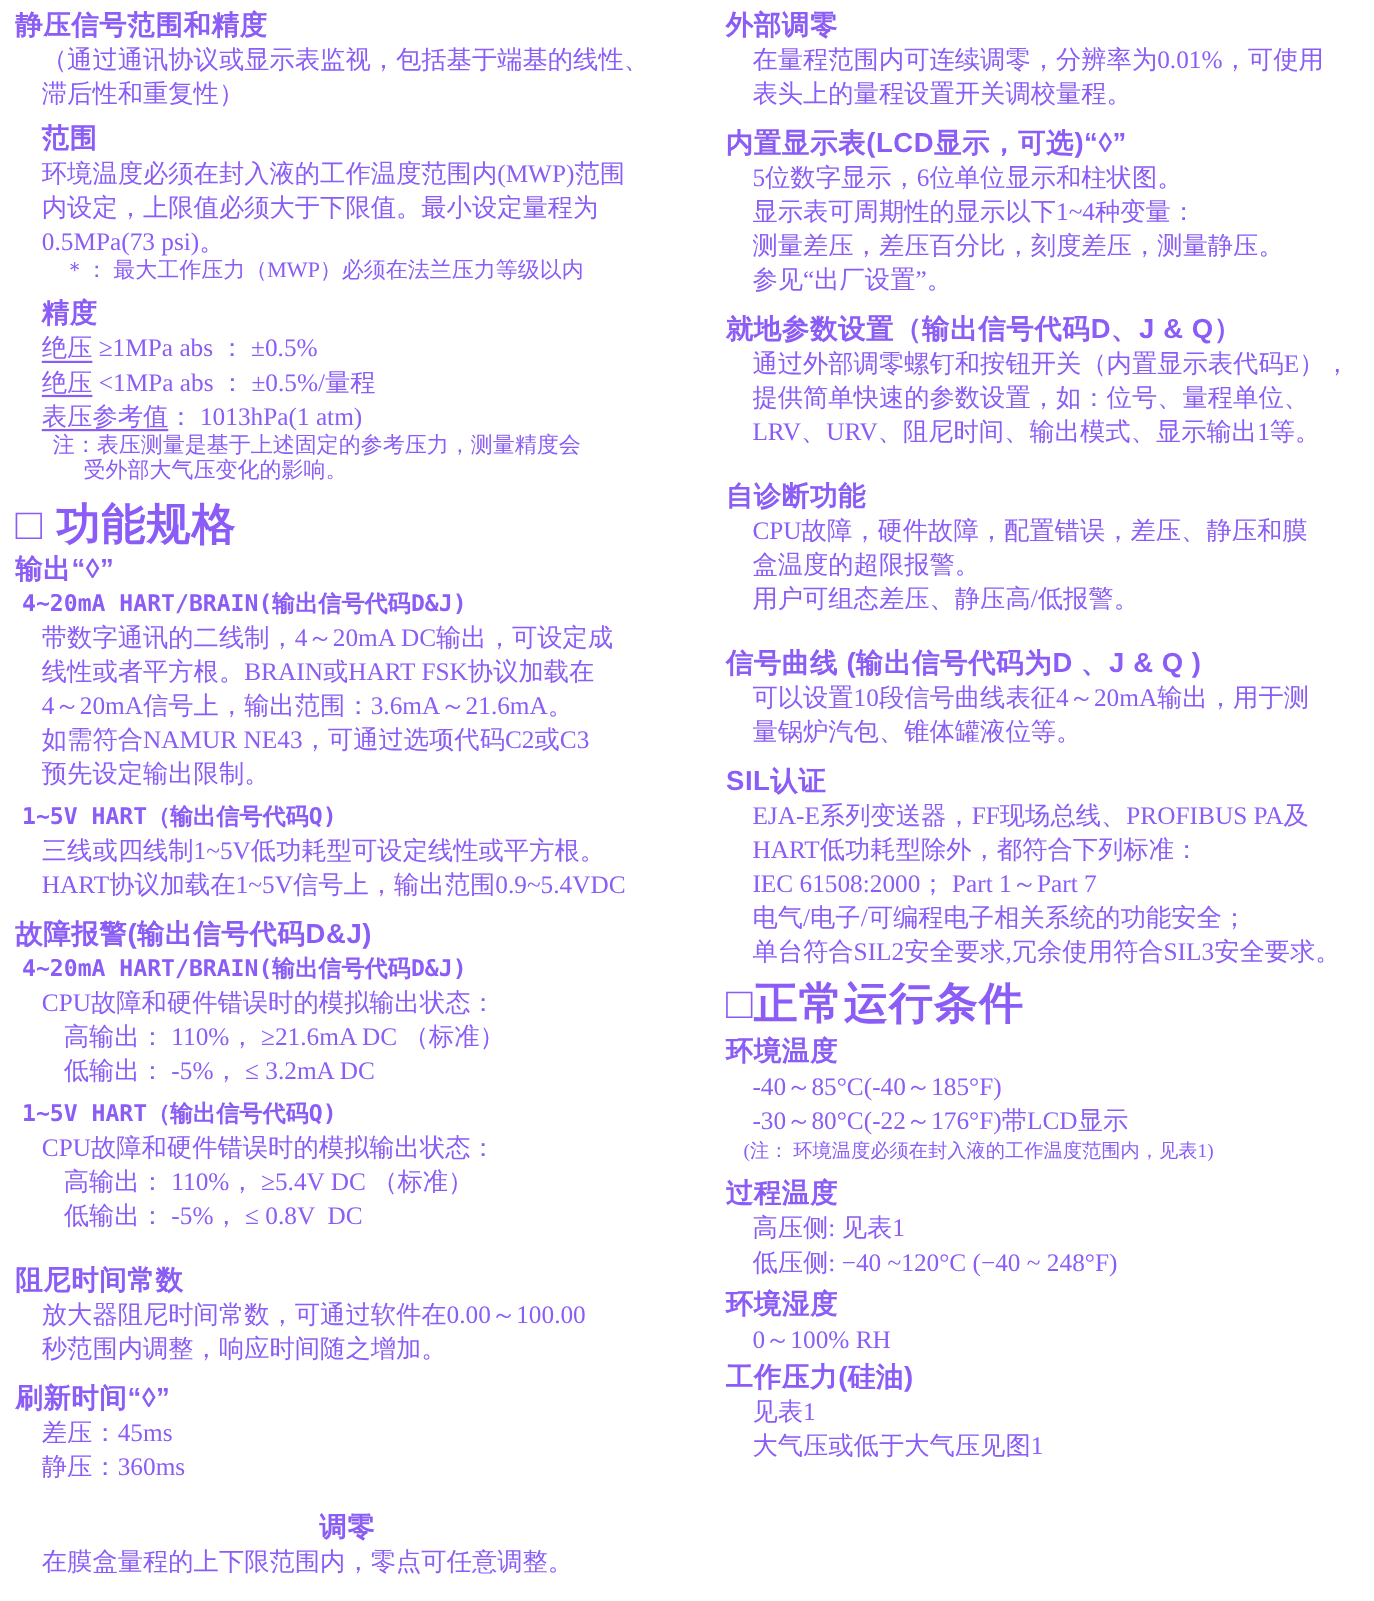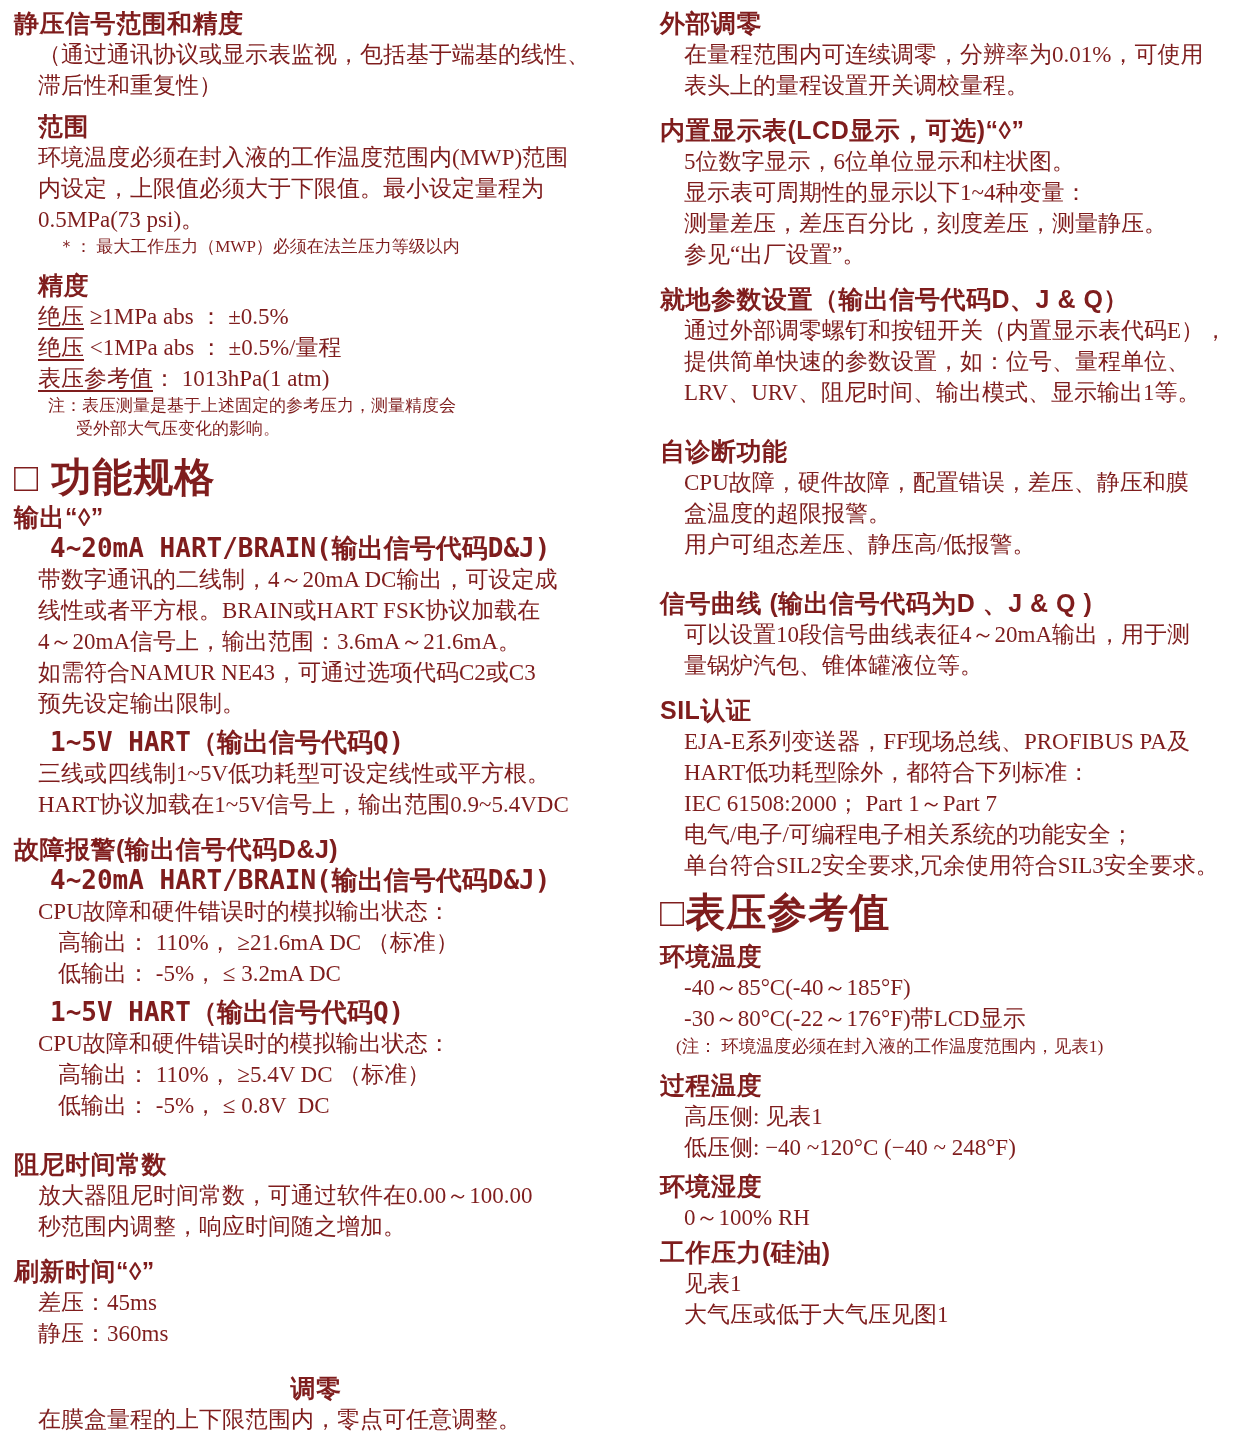--- a/index.html
+++ b/index.html
@@ -1,20 +1,20 @@
 <!DOCTYPE html>
 <html><head>
 <meta charset="utf-8">
 <style>
   html,body{margin:0;padding:0;background:#ffffff;}
   .page{
     position:relative;
     width:1249px;height:1455px;
     background:#ffffff;
-    color:#7f1d1d;
+    color:#8b5cf6;
     font-family:"Liberation Serif","DejaVu Serif",serif;
     font-size:23px;line-height:31px;
     overflow:hidden;
     box-sizing:border-box;
     padding:8px 4px 0 14px;
     display:flex;
   }
   .col{box-sizing:border-box;}
   .col-left{width:604px;flex:0 0 604px;}
   .col-right{flex:1 1 auto;padding-left:42px;}
@@ -34,31 +34,31 @@
     font-family:"Liberation Sans","DejaVu Sans",sans-serif;
     font-weight:bold;
     font-size:40px;line-height:42px;
     margin:16px 0 4px 0;
     letter-spacing:1px;
   }
   
   .h3m{
     font-family:"DejaVu Sans Mono","Liberation Mono",monospace;
     font-weight:bold;
-    font-size:26px;line-height:31px;
-    margin-left:36px;
+    font-size:21px;line-height:31px;
+    margin-left:6px;
     letter-spacing:0;
   }
   
   .t{margin-left:24px;white-space:pre-wrap;}
   .t2{margin-left:44px;}   
   .ul{text-decoration:underline;text-underline-offset:4px;}
   
   .note{
-    font-size:17px;line-height:23px;
+    font-size:20px;line-height:23px;
     margin-left:44px;white-space:pre-wrap;
   }
   .note-c1{margin-left:34px;}
   .note-c2{margin-left:62px;}
   .note-r{margin-left:16px;font-size:17.5px;line-height:24px;font-family:Liberation Serif, serif;}
 </style>
 </head>
 <body>
 
 <div class="page">
@@ -168,21 +168,21 @@
 
     <section>
       <div class="h2 mt14">SIL认证</div>
       <div class="t">EJA-E系列变送器，FF现场总线、PROFIBUS PA及</div>
       <div class="t">HART低功耗型除外，都符合下列标准：</div>
       <div class="t">IEC 61508:2000； Part 1～Part 7</div>
       <div class="t">电气/电子/可编程电子相关系统的功能安全；</div>
       <div class="t">单台符合SIL2安全要求,冗余使用符合SIL3安全要求。</div>
     </section>
 
-    <div class="h1sec" style="margin-top:10px">□表压参考值</div>
+    <div class="h1sec" style="margin-top:10px">□正常运行条件</div>
 
     <section>
       <div class="h2 mt8">环境温度</div>
       <div class="t">-40～85°C(-40～185°F)</div>
       <div class="t">-30～80°C(-22～176°F)带LCD显示</div>
       <div class="note note-r">(注： 环境温度必须在封入液的工作温度范围内，见表1)</div>
     </section>
 
     <section>
       <div class="h2 mt12">过程温度</div>

